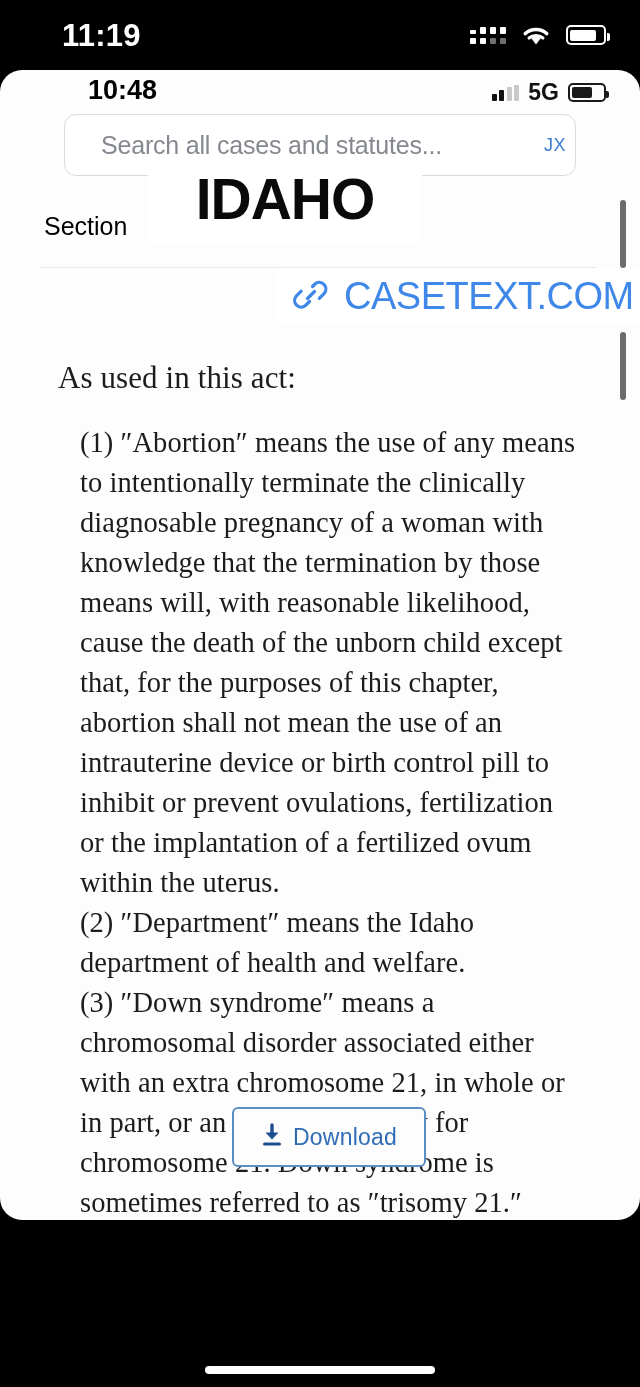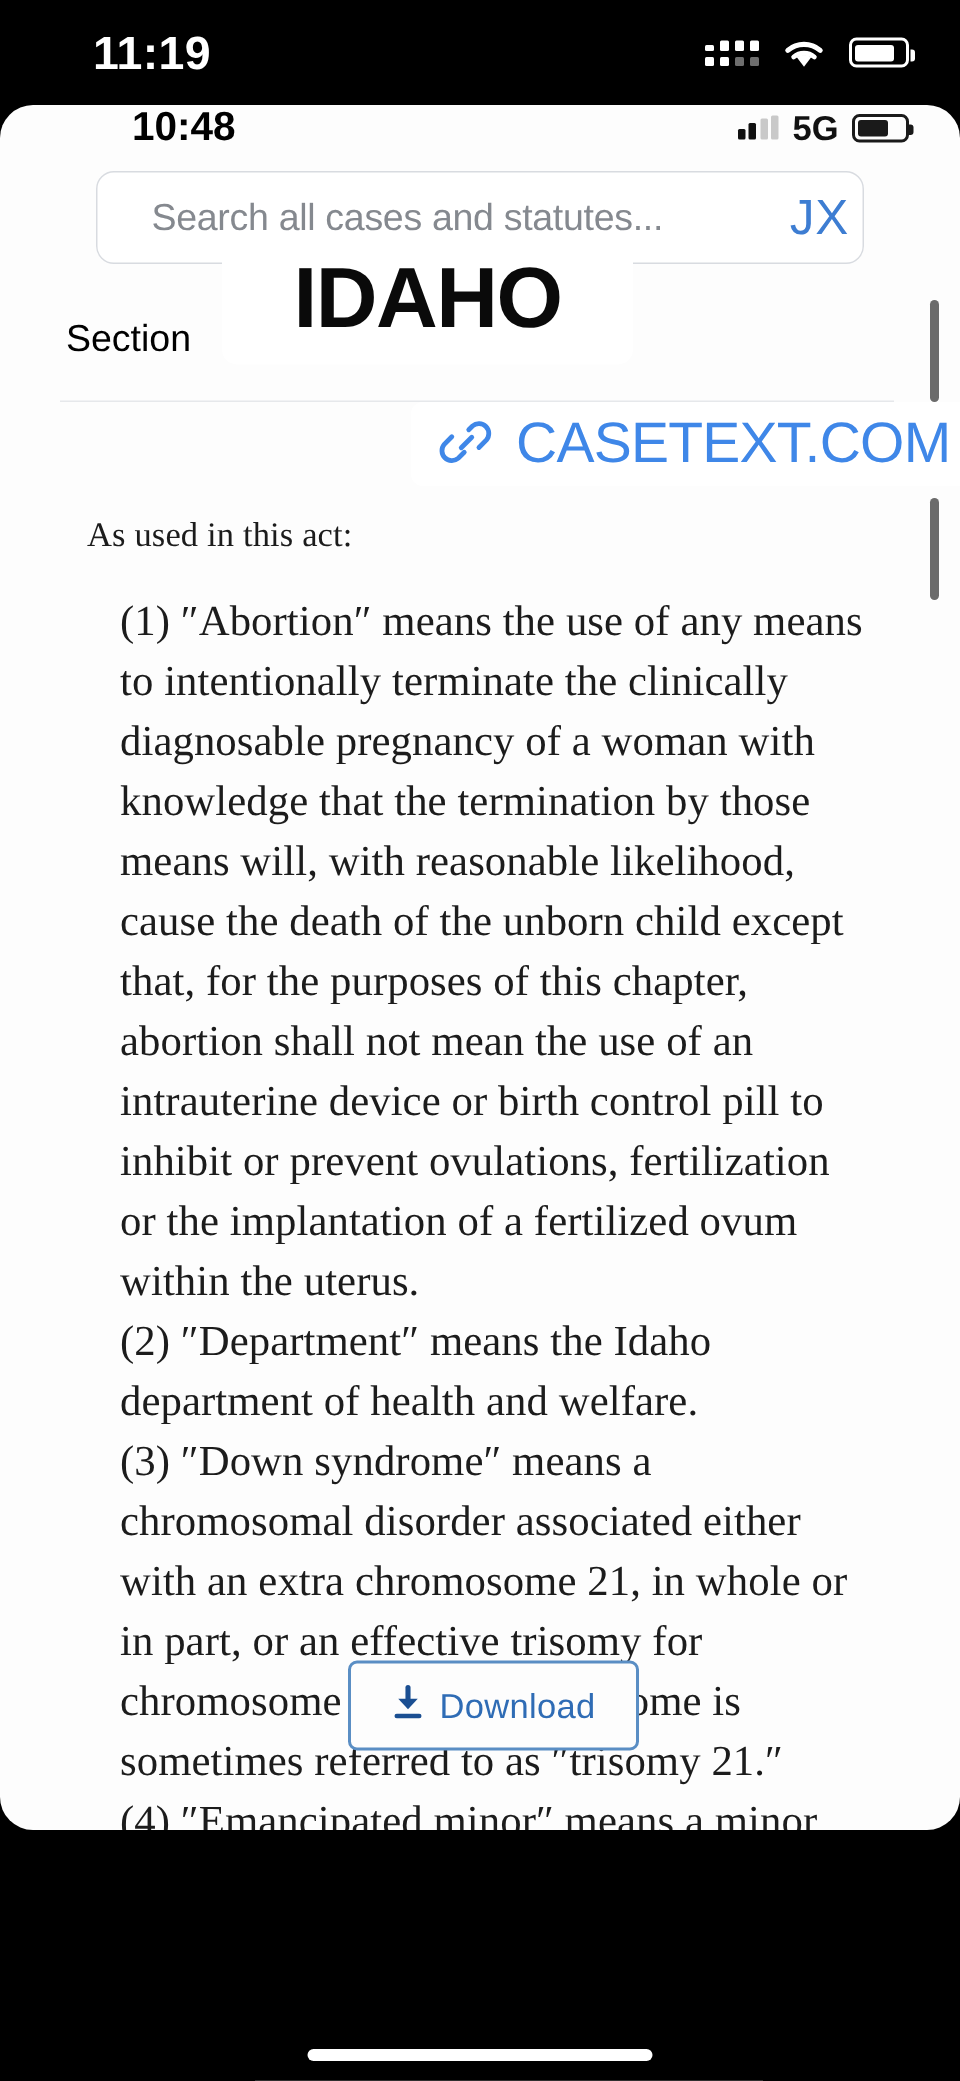--- a/index.html
+++ b/index.html
@@ -90,21 +90,21 @@
     overflow: hidden;
     z-index: 10;
   }
 
   .inner-statusbar {
     position: absolute;
     top: 0; left: 0;
     width: 640px;
     height: 34px;
     display: flex;
-    align-items: center;
+    align-items: flex-end;
     justify-content: space-between;
     padding: 0 34px 0 88px;
     overflow: hidden;
   }
   .inner-clock {
     color: #000000;
     font-size: 27px;
     font-weight: bold;
     line-height: 28px;
     margin-top: -6px;
@@ -159,21 +159,21 @@
     justify-content: space-between;
     padding: 0 9px 0 36px;
   }
   .search-placeholder {
     font-size: 25px;
     color: #85898f;
     letter-spacing: -0.2px;
     white-space: nowrap;
   }
   .jx-badge {
-    font-size: 33px;
+    font-size: 18px;
     color: #3d7dd2;
     font-weight: 400;
     letter-spacing: 0.5px;
   }
 
   
   .tabs-row {
     position: absolute;
     top: 116px; left: 40px;
     width: 556px;
@@ -192,24 +192,24 @@
   
   .doc-body {
     position: absolute;
     top: 206px; left: 0;
     width: 640px;
     height: 944px;
     padding: 0 58px;
     font-family: "Liberation Serif", serif;
   }
   .doc-intro {
-    font-size: 23px;
+    font-size: 31px;
     color: #1c1c1c;
     line-height: 1.45;
-    margin-top: 64px;
+    margin-top: 80px;
     letter-spacing: 0.1px;
   }
   .doc-list {
     margin-top: 22px;
     padding-left: 22px;
   }
   .doc-para {
     font-size: 28.5px;
     color: #1c1c1c;
     line-height: 40px;

